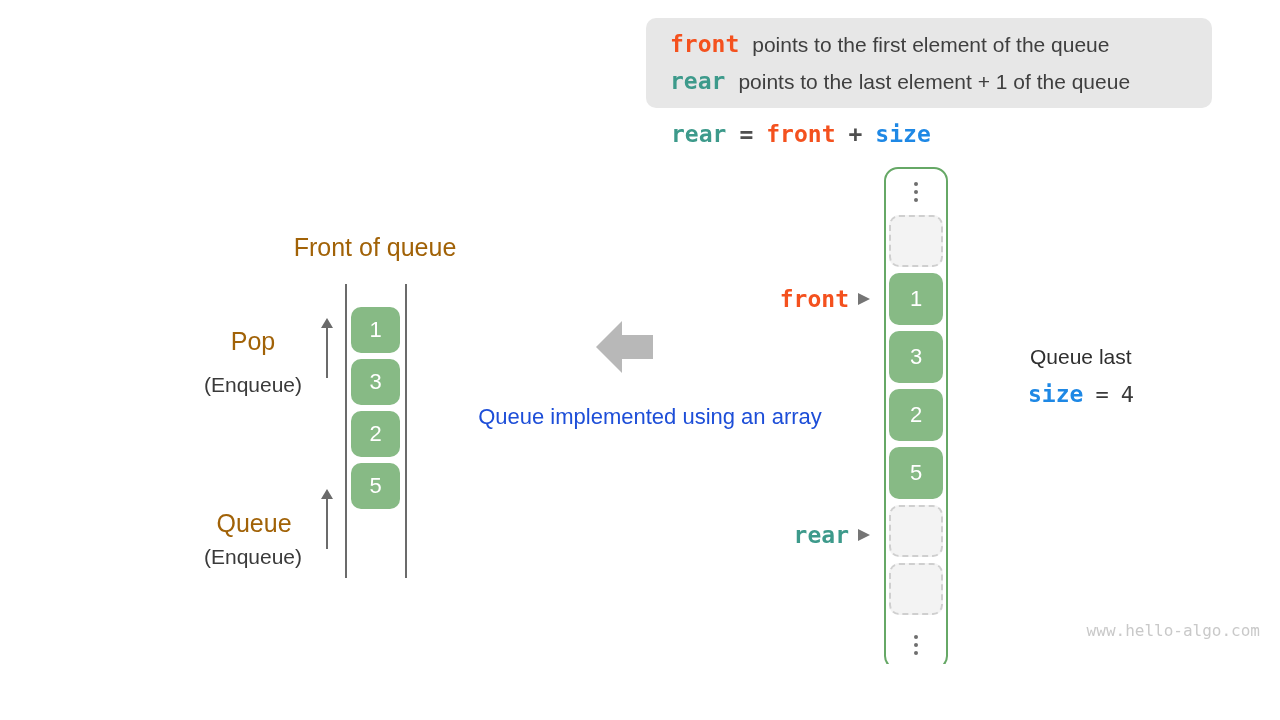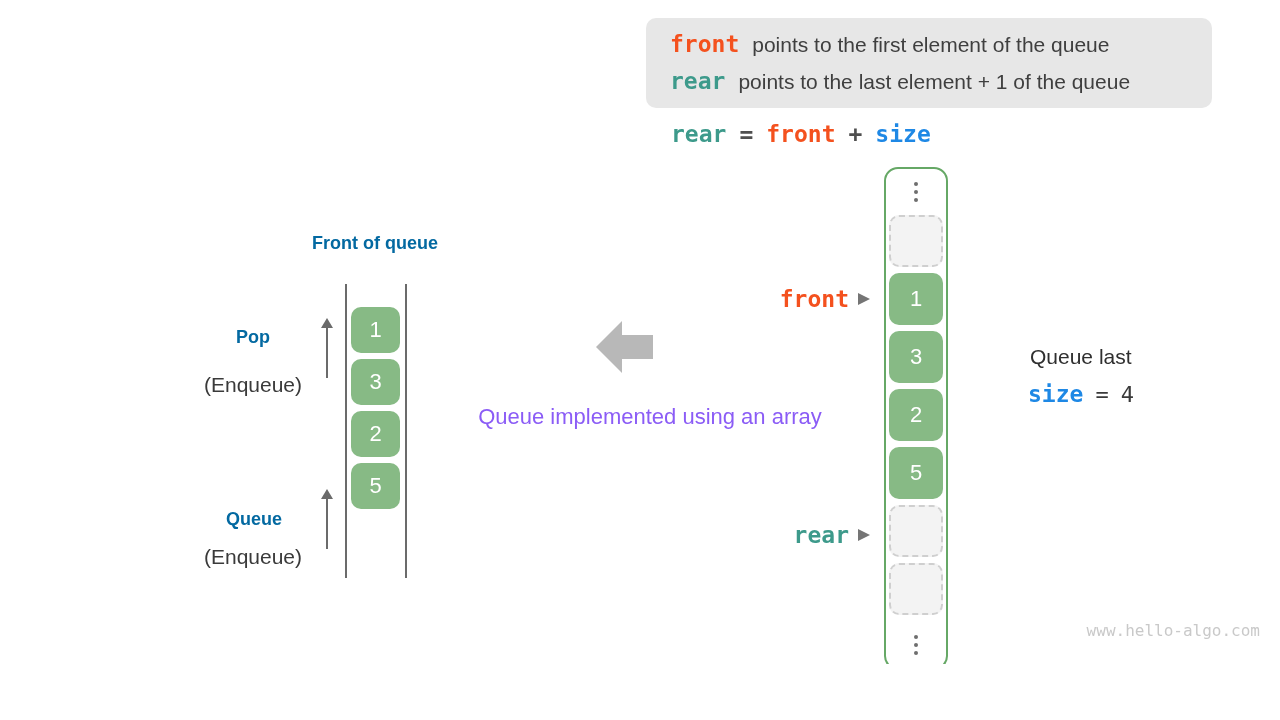--- a/index.html
+++ b/index.html
@@ -24,21 +24,21 @@
 
   
   .formula {
     position:absolute; left:671px; top:121px; display:flex; gap:13px; align-items:baseline;
     font-family:"DejaVu Sans Mono", monospace; font-weight:bold; font-size:23px;
   }
   .tok-rear { color:#3d9a8b; } .tok-front { color:#f4511e; }
   .tok-size { color:#1e88e5; } .tok-op { color:#4f4f4f; }
 
   
-  .lbl-bold { position:absolute; font-weight:bold; font-size:18px; color:#0369a1; text-align:center; }
+  .lbl-bold { position:absolute; font-weight:normal; font-size:25px; color:#a16207; text-align:center; }
   .lbl-reg  { position:absolute; font-size:21px; color:#3a3a3a; text-align:center; }
   .front-of-queue { left:275px; top:233px; width:200px; }
   .rear-of-queue  { left:275px; top:613px; width:200px; }
   .pop-title  { left:178px; top:327px; width:150px; }
   .pop-sub    { left:178px; top:373px; width:150px; }
   .push-title { left:179px; top:509px; width:150px; }
   .push-sub   { left:178px; top:545px; width:150px; }
 
   .channel-line { position:absolute; width:2px; height:294px; top:284px; background:#6b6b6b; }
   .line-left { left:345px; } .line-right { left:405px; }
@@ -52,21 +52,21 @@
   .v-arrow { position:absolute; width:12px; height:60px; }
   .pop-arrow  { left:321px; top:318px; }
   .push-arrow { left:321px; top:489px; }
   .v-arrow .stem { position:absolute; left:5px; top:8px; width:2px; height:52px; background:#6b6b6b; }
   .v-arrow .head { position:absolute; left:0; top:0; width:0; height:0;
     border-left:6px solid transparent; border-right:6px solid transparent; border-bottom:10px solid #6b6b6b; }
 
   
   .block-arrow { position:absolute; left:596px; top:321px; }
   .mid-caption { position:absolute; left:400px; top:404px; width:500px; text-align:center;
-    font-size:22px; color:#8b5cf6; }
+    font-size:22px; color:#1d4ed8; }
 
   
   .array-box {
     position:absolute; left:884px; top:167px; width:64px; height:503px;
     border:2px solid #66a866; border-radius:14px; background:#ffffff;
     display:flex; flex-direction:column; align-items:center; padding-top:13px;
   }
   .vdots { display:flex; flex-direction:column; gap:4px; align-items:center; }
   .vdots .dot { width:4px; height:4px; border-radius:2px; background:#6e6e6e; }
   .vdots-top { margin-bottom:13px; }

